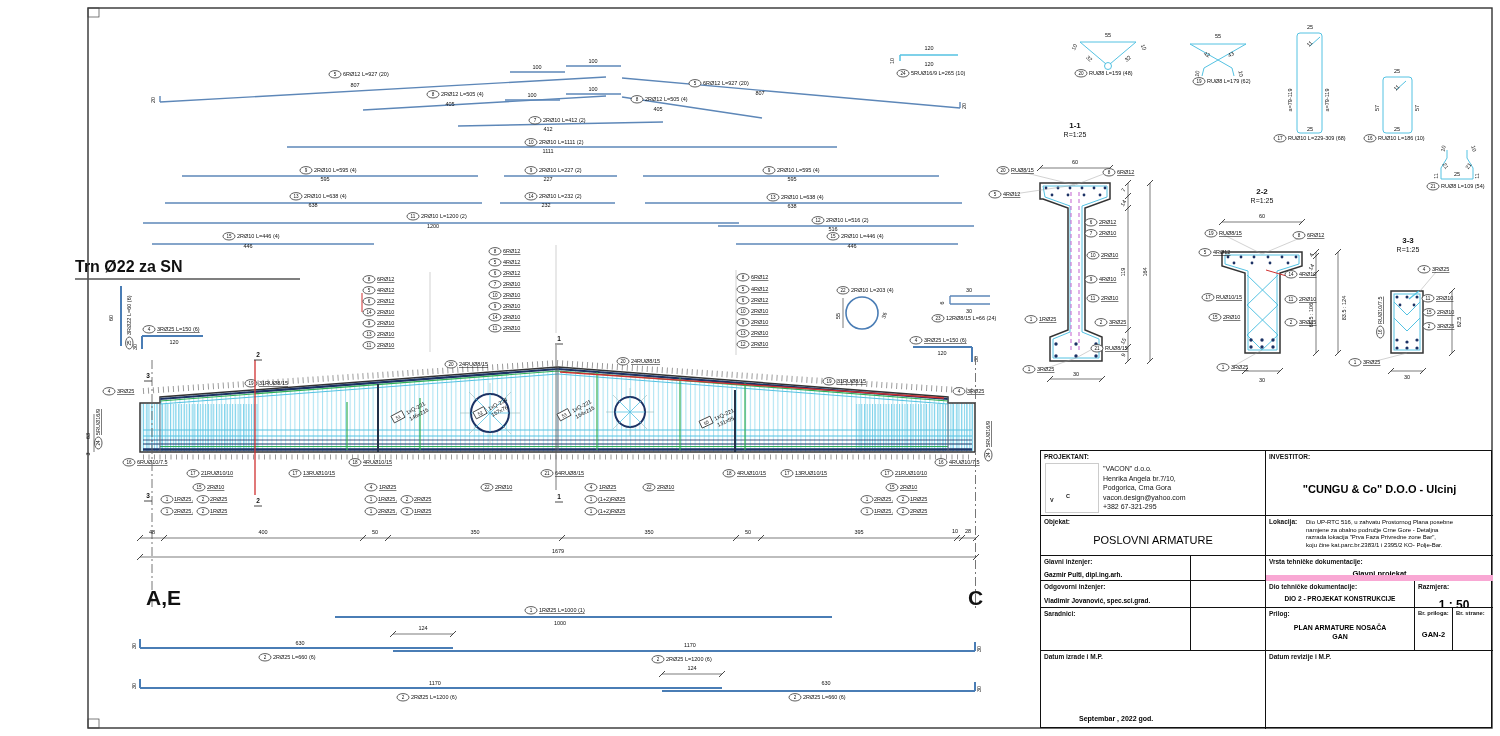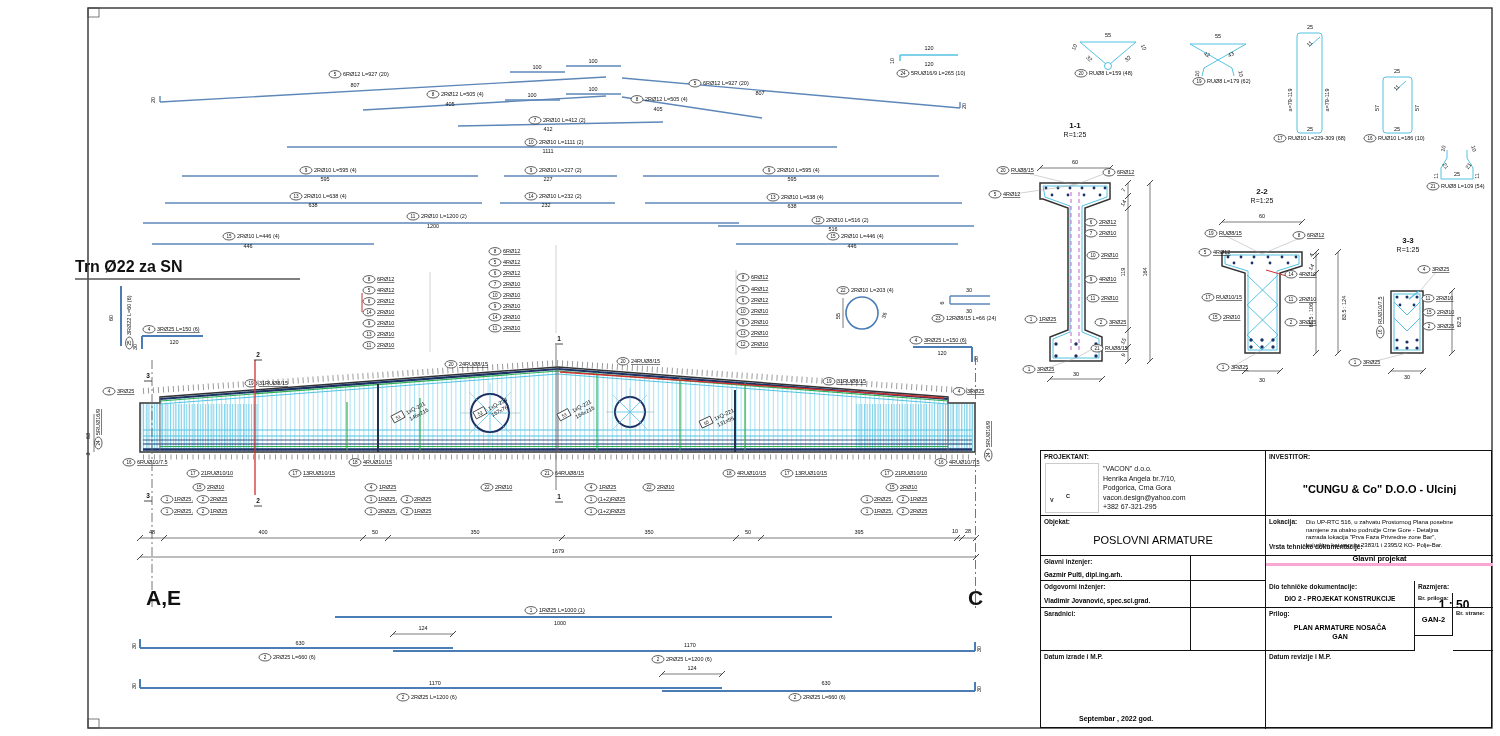--- a/index.html
+++ b/index.html
@@ -1144,21 +1144,21 @@
       <div>namjene za obalno područje Crne Gore - Detaljna</div>
       <div>razrada lokacija "Prva Faza Privredne zone Bar",</div>
       <div>koju čine kat.parc.br.2383/1 i 2395/2 KO- Polje-Bar.</div>
     </div>
   </div>
   <div class="cell" style="left:0;top:105px;width:150px;height:25px;border-right:1px solid #111;border-bottom:1px solid #111">
     <div class="cl">Glavni inženjer:</div>
     <div class="val">Gazmir Pulti, dipl.ing.arh.</div>
   </div>
   <div class="cell" style="left:150px;top:105px;width:75px;height:25px;border-right:1px solid #111;border-bottom:1px solid #111"></div>
-  <div class="cell" style="left:225px;top:90px;width:227px;height:25px;border-bottom:3px solid #f9a8d4">
+  <div class="cell" style="left:225px;top:105px;width:227px;height:25px;border-bottom:6px solid #f9a8d4">
     <div class="cl">Vrsta tehničke dokumentacije:</div>
     <div class="cen" style="top:13px;font-size:7.5px">Glavni projekat</div>
   </div>
   <div class="cell" style="left:0;top:130px;width:150px;height:27px;border-right:1px solid #111;border-bottom:1px solid #111">
     <div class="cl">Odgovorni inženjer:</div>
     <div class="val" style="top:16px">Vladimir Jovanović, spec.sci.grad.</div>
   </div>
   <div class="cell" style="left:150px;top:130px;width:75px;height:27px;border-right:1px solid #111;border-bottom:1px solid #111"></div>
   <div class="cell" style="left:225px;top:130px;width:149px;height:27px;border-right:1px solid #111;border-bottom:1px solid #111">
     <div class="cl">Dio tehničke dokumentacije:</div>
@@ -1170,21 +1170,21 @@
   </div>
   <div class="cell" style="left:0;top:157px;width:150px;height:43px;border-right:1px solid #111;border-bottom:1px solid #111">
     <div class="cl">Saradnici:</div>
   </div>
   <div class="cell" style="left:150px;top:157px;width:75px;height:43px;border-right:1px solid #111;border-bottom:1px solid #111"></div>
   <div class="cell" style="left:225px;top:157px;width:149px;height:43px;border-right:1px solid #111;border-bottom:1px solid #111">
     <div class="cl">Prilog:</div>
     <div class="cen" style="top:16px;font-size:7px">PLAN ARMATURE NOSAČA</div>
     <div class="cen" style="top:25px;font-size:7px">GAN</div>
   </div>
-  <div class="cell" style="left:374px;top:142px;width:38px;height:43px;border-right:1px solid #111;border-bottom:1px solid #111">
+  <div class="cell" style="left:374px;top:157px;width:38px;height:43px;border-right:1px solid #111;border-bottom:1px solid #111">
     <div class="cl small">Br. priloga:</div>
     <div class="cen" style="top:22px;font-size:7.5px">GAN-2</div>
   </div>
   <div class="cell" style="left:412px;top:157px;width:40px;height:43px;border-bottom:1px solid #111">
     <div class="cl small">Br. strane:</div>
   </div>
   <div class="cell" style="left:0;top:200px;width:225px;height:78px;border-right:1px solid #111">
     <div class="cl">Datum izrade i M.P.</div>
     <div style="position:absolute;left:38px;top:64px;font-size:7px;font-weight:bold">Septembar , 2022 god.</div>
   </div>

